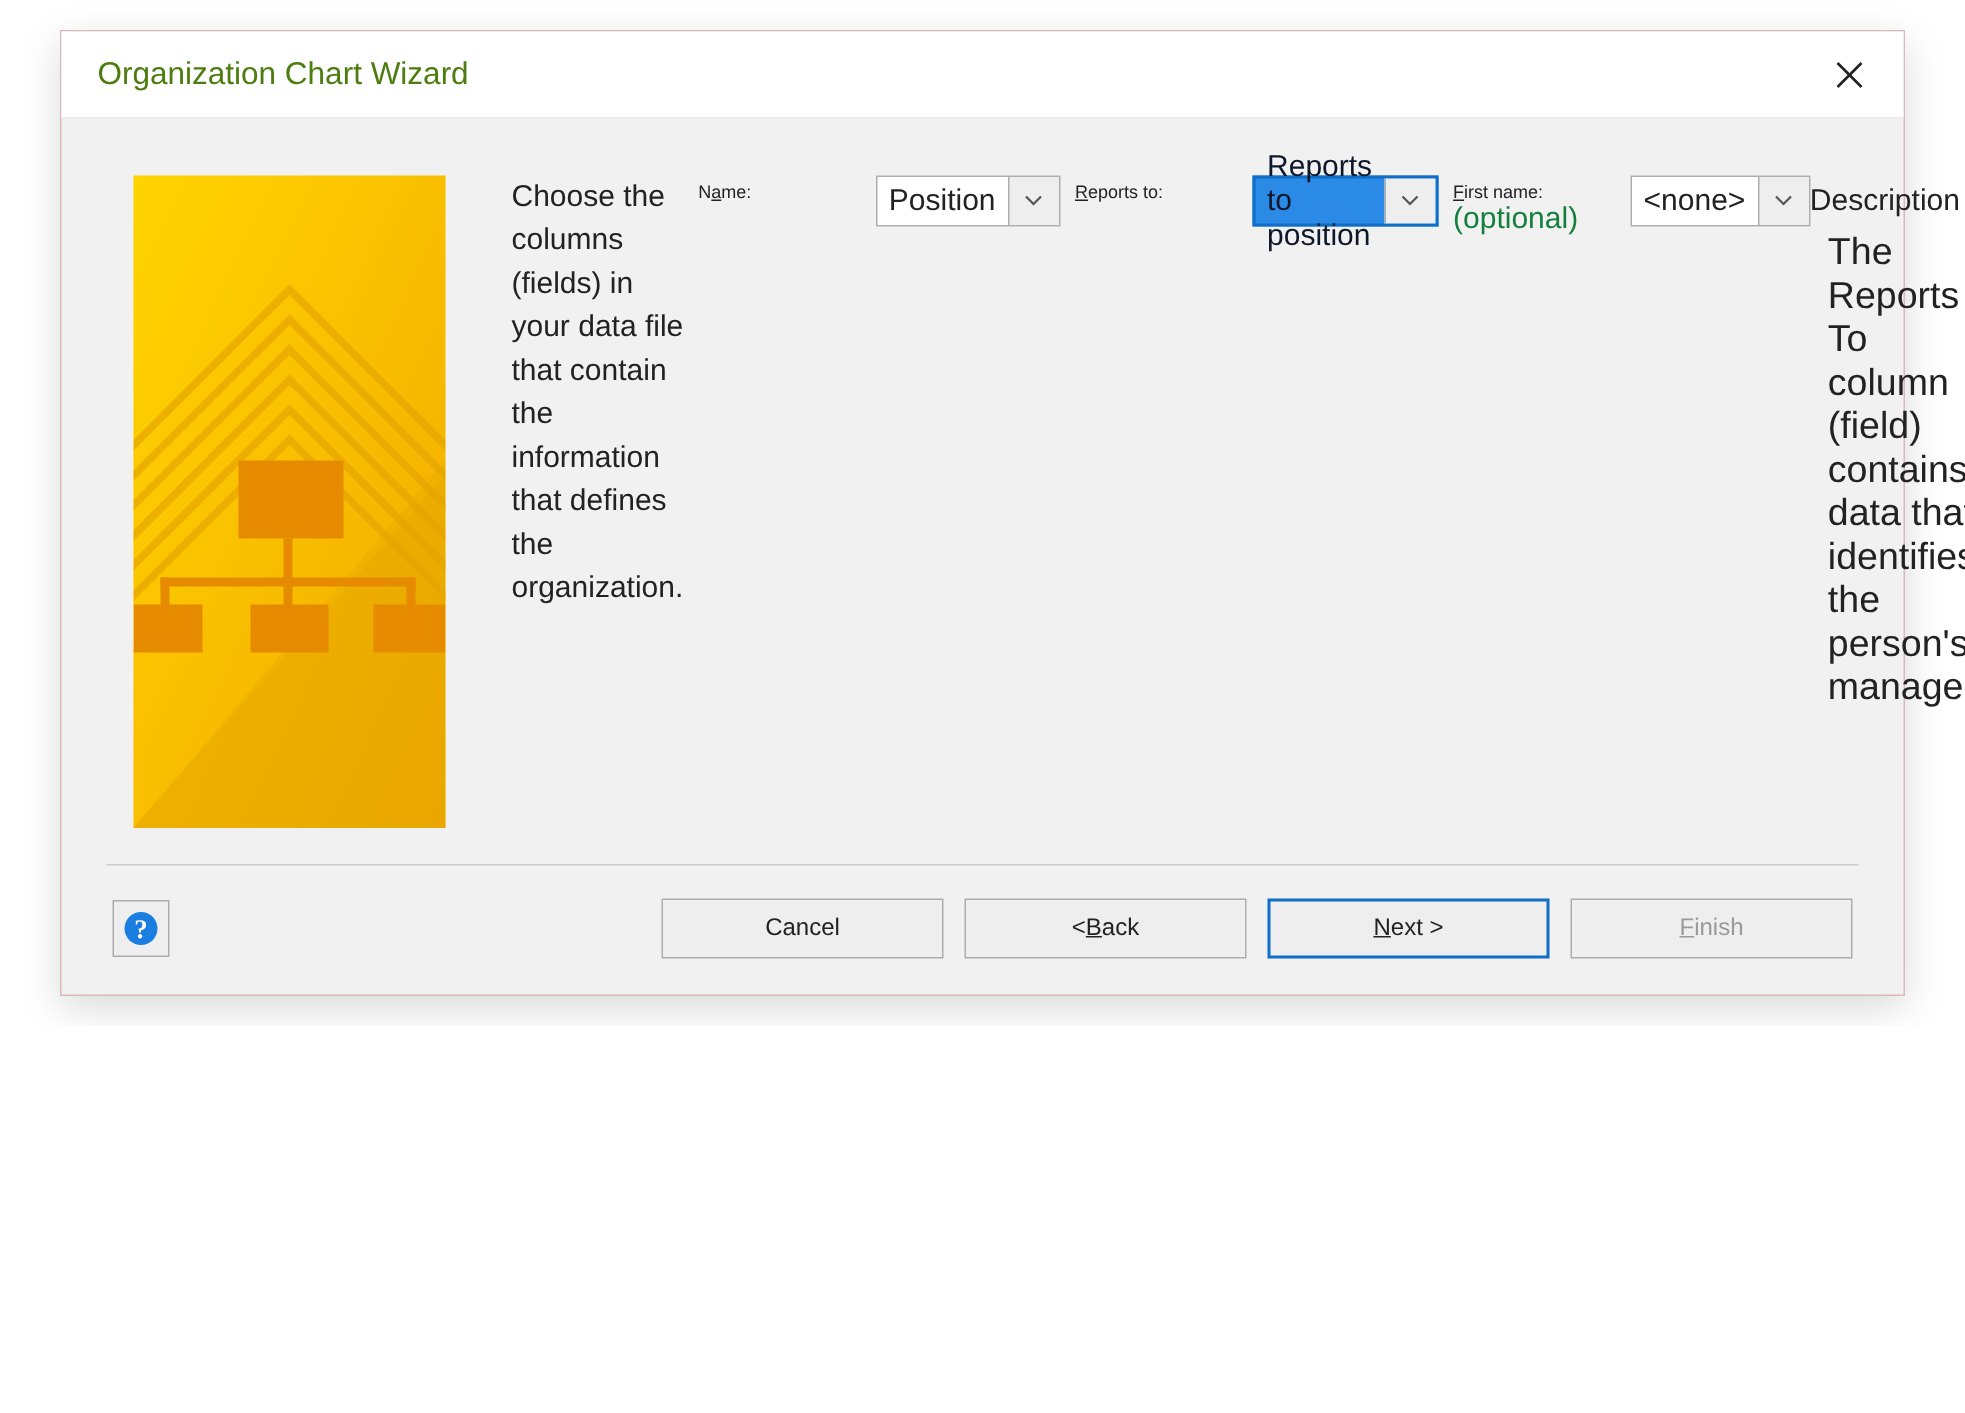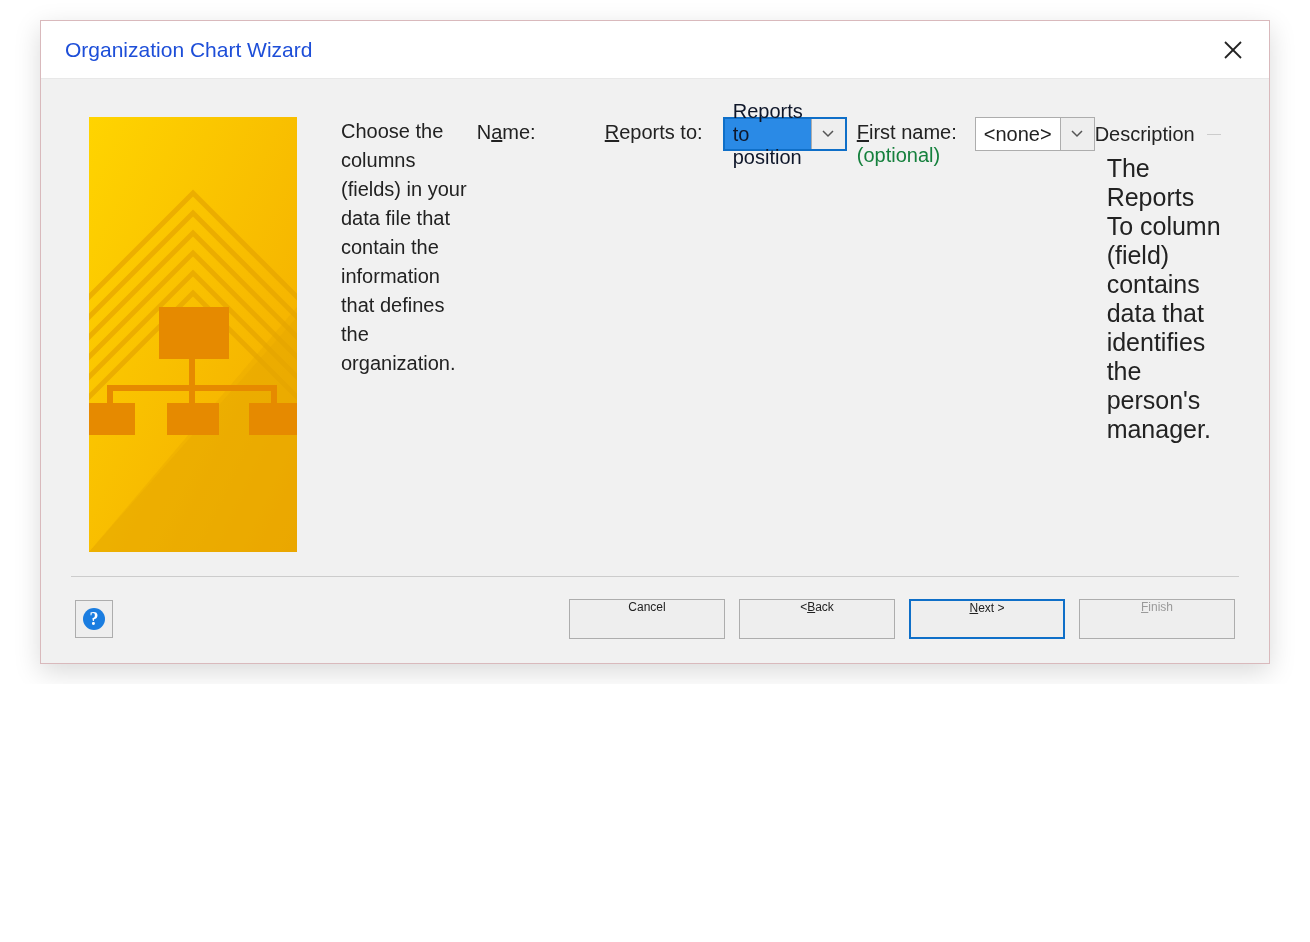--- a/index.html
+++ b/index.html
@@ -27,21 +27,21 @@
       background: #ffffff;
       height: 58px;
       display: flex;
       align-items: center;
       justify-content: space-between;
       padding: 0 16px 0 24px;
       border-bottom: 1px solid #e8e8e8;
     }
     .titlebar-title {
       font-size: 21px;
-      color: #1d4ed8;
+      color: #4d7c0f;
     }
     .close-btn {
       width: 40px;
       height: 40px;
       display: flex;
       align-items: center;
       justify-content: center;
       cursor: pointer;
     }
     .close-btn svg {
@@ -73,21 +73,21 @@
       line-height: 1.45;
       margin-bottom: 24px;
     }
     .form-row {
       display: flex;
       align-items: flex-start;
       margin-bottom: 22px;
     }
     .form-label {
       width: 128px;
-      font-size: 20px;
+      font-size: 12px;
       color: #222;
       padding-top: 4px;
       padding-left: 10px;
     }
     .form-label .underline {
       text-decoration: underline;
     }
     .form-label-sub {
       font-size: 20px;
       color: #15803d;
@@ -164,28 +164,28 @@
       background: #eeeeee;
       display: flex;
       align-items: center;
       justify-content: center;
       cursor: pointer;
     }
     .spacer {
       flex: 1;
     }
     .btn {
-      width: 156px;
+      width: 188px;
       height: 40px;
       border: 1px solid #adadad;
       background: #eeeeee;
-      font-size: 12px;
-      color: #222;
-      display: flex;
-      align-items: flex-start;
+      font-size: 16px;
+      color: #222;
+      display: flex;
+      align-items: center;
       justify-content: center;
       cursor: pointer;
     }
     .btn.primary {
       border: 2px solid #0f6fc8;
     }
     .btn.disabled {
       color: #9a9a9a;
       cursor: default;
     }
@@ -244,20 +244,28 @@
       </svg>
     </div>
 
     <div class="form-area">
       <div class="intro-text">Choose the columns (fields) in your data file that contain the information that defines the organization.</div>
 
       <div class="form-row">
         <div class="form-label">
           <span>N</span><span class="underline">a</span><span>me:</span>
         </div>
+        <div class="dropdown">
+          <div class="dropdown-value">Position</div>
+          <div class="dropdown-arrow">
+            <svg viewBox="0 0 12 8">
+                <polyline points="1,1 6,6 11,1" fill="none" stroke="#555" stroke-width="1.5"></polyline>
+              </svg>
+          </div>
+        </div>
       </div>
 
       <div class="form-row">
         <div class="form-label">
           <span class="underline">R</span><span>eports to:</span>
         </div>
         <div class="dropdown selected">
           <div class="dropdown-value">Reports to position</div>
           <div class="dropdown-arrow" style="background:#eeeeee;">
             <svg viewBox="0 0 12 8">

